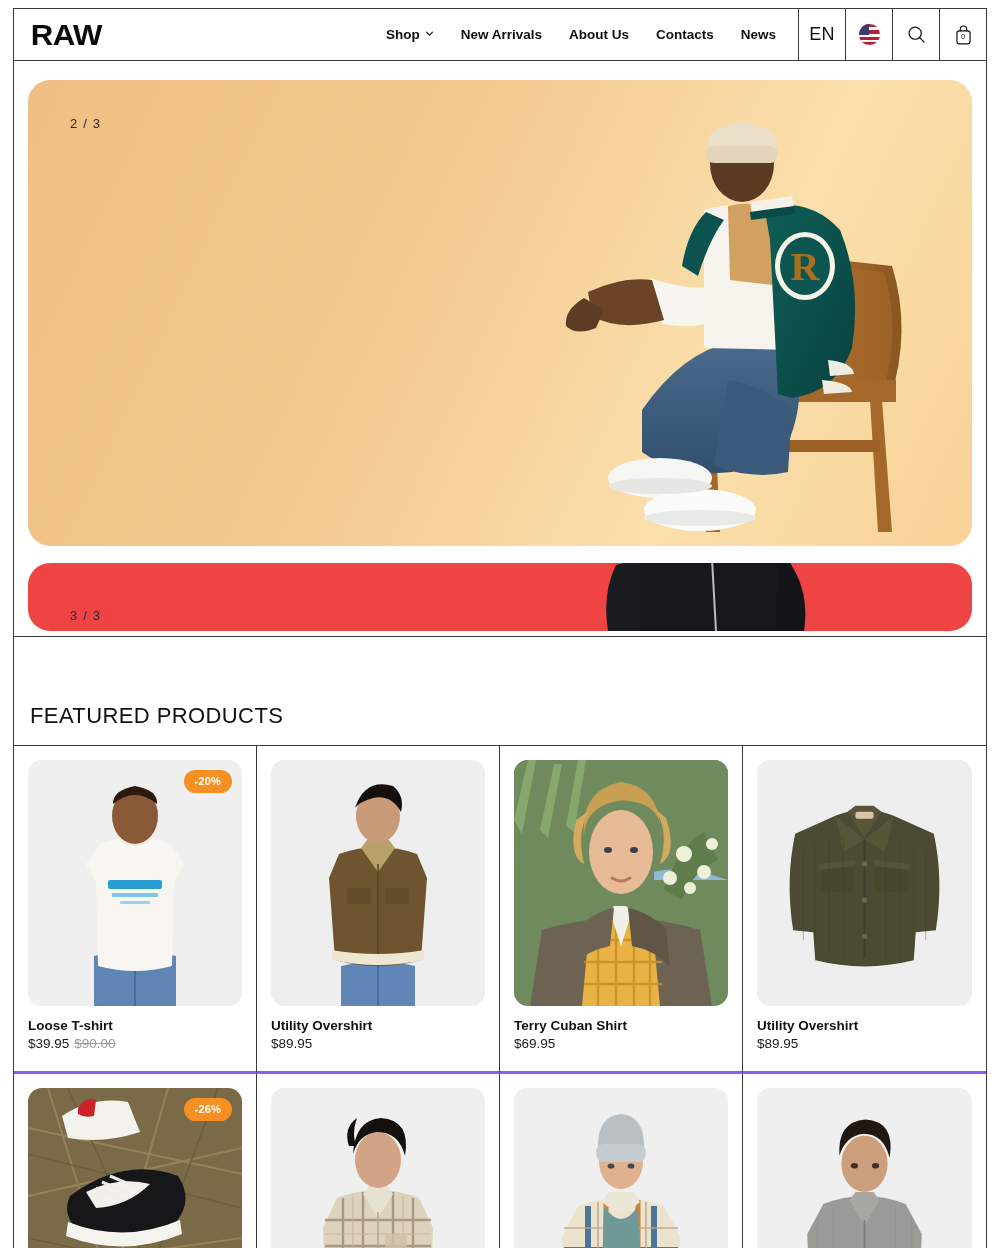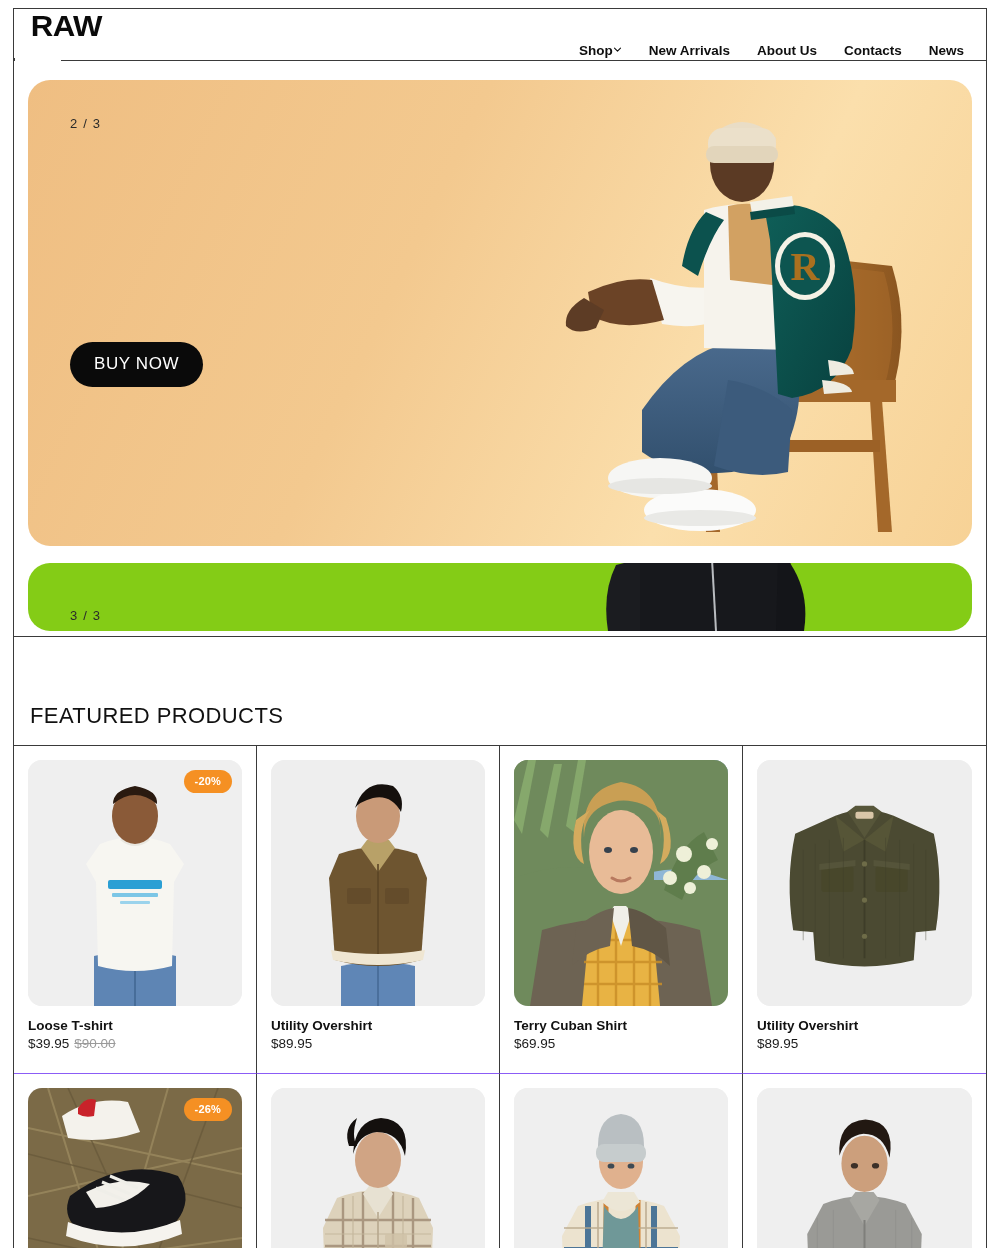--- a/index.html
+++ b/index.html
@@ -14,32 +14,31 @@
   
   .frame-left  { position: absolute; left: 13px;  top: 8px; width: 1px; height: 1240px; background: #3a3a3a; }
   .frame-right { position: absolute; left: 986px; top: 8px; width: 1px; height: 1240px; background: #3a3a3a; }
   .frame-top   { position: absolute; left: 13px;  top: 8px;  width: 974px; height: 1px; background: #3a3a3a; }
 
   
   .header {
     position: absolute; left: 14px; top: 9px; width: 972px; height: 52px;
     display: flex; align-items: stretch; background: #fff;
     border-bottom: 1px solid #3a3a3a;
-    flex-direction: column;
   }
   .logo {
     display: flex; align-items: center; padding-left: 16px;
     font-size: 30px; font-weight: 800; letter-spacing: -0.5px;
     color: #0a0a0a; font-family: "Liberation Sans", sans-serif;
     transform: scaleX(1.04); transform-origin: left center;
   }
   .nav { flex: 1; display: flex; align-items: center; justify-content: flex-end; gap: 27px; padding-right: 22px; }
   .nav-item {
     font-size: 13.5px; font-weight: 700; color: #0f0f0f;
-    display: flex; align-items: center; cursor: pointer; white-space: nowrap;
+    display: flex; align-items: center; gap: 5px; cursor: pointer; white-space: nowrap;
   }
   .chev { display: inline-block; width: 9px; height: 9px; position: relative; top: -1px; }
   .chev svg { display: block; }
 
   .hdr-cell {
     width: 47px; display: flex; align-items: center; justify-content: center;
     border-left: 1px solid #3a3a3a; cursor: pointer; background: #fff;
   }
   .hdr-cell.lang { font-size: 18px; font-weight: 400; color: #111; letter-spacing: .3px; }
 
@@ -56,21 +55,21 @@
     position: absolute; left: 0; right: 0; top: 9px; text-align: center;
     font-size: 7.5px; font-weight: 400; color: #111; line-height: 1;
   }
 
   
   .hero-zone { position: absolute; left: 14px; top: 61px; width: 972px; height: 575px; background: #fff; overflow: hidden; }
   .slide {
     position: absolute; left: 14px; width: 944px; border-radius: 22px; overflow: hidden;
   }
   .slide-main { top: 19px; height: 466px; background: linear-gradient(115deg,#efbe82 0%,#f3c98f 40%,#fbdfac 72%,#f7d296 100%); }
-  .slide-next { top: 502px; height: 68px; background: #84cc16; }
+  .slide-next { top: 502px; height: 68px; background: #ef4444; }
 
   .slide-counter {
     position: absolute; font-size: 13px; color: #2a2a2a; letter-spacing: 1.2px; font-weight: 400;
   }
   .slide-main .slide-counter { left: 42px; top: 36px; }
   .slide-next .slide-counter { left: 42px; top: 45px; }
 
   .hero-title {
     position: absolute; left: 40px; top: 65px; width: 560px;
     font-size: 54px; line-height: 1.04; font-weight: 400; color: #0d0d0d; letter-spacing: -1.2px;
@@ -91,21 +90,21 @@
     position: absolute; left: 16px; top: 66px;
     font-size: 22px; font-weight: 400; letter-spacing: .4px; color: #111;
   }
   .grid {
     position: absolute; left: 0; top: 108px; width: 972px;
     display: grid; grid-template-columns: repeat(4, 1fr);
     border-top: 1px solid #3a3a3a;
   }
   .cell {
     position: relative; padding: 14px 14px 12px; background: #fff;
-    border-right: 1px solid #3a3a3a; border-bottom: 1px solid #8b5cf6;
+    border-right: 1px solid #3a3a3a; border-bottom: 3px solid #8b5cf6;
     height: 328px; overflow: hidden; cursor: pointer;
   }
   .cell:nth-child(4n) { border-right: none; }
   .thumb {
     position: relative; width: 100%; height: 246px; border-radius: 14px; overflow: hidden;
     background: #efefef;
   }
   .badge {
     position: absolute; right: 10px; top: 10px; z-index: 5;
     background: #f59023; color: #fff; border-radius: 999px;
@@ -246,21 +245,20 @@
           <ellipse cx="250" cy="84" rx="32" ry="38" fill="#5b3a24"></ellipse>
           <path d="M219 70 Q250 40 282 70 L284 58 Q250 26 217 58 Z" fill="#e9ddc6"></path>
           <rect x="216" y="48" width="68" height="32" rx="15" fill="#ebe0ca"></rect>
           <rect x="214" y="66" width="72" height="17" rx="8" fill="#e2d5bb"></rect>
 
           <path d="M92 218 Q72 230 74 246 Q84 256 104 248 L112 230 Z" fill="#5d3c25"></path>
         </svg>
       </div>
 
       <div class="slide-counter">2 / 3</div>
-      <button class="buy-btn">BUY NOW</button>
     </div>
 
     <div class="slide slide-next">
       <svg style="position:absolute;right:62px;bottom:0;width:420px;height:72px" viewBox="0 0 420 72" preserveAspectRatio="xMidYMax meet">
         <path d="M150 0 L300 0 L306 72 L144 72 Z" fill="#17181c"></path>
         <path d="M222 0 L226 72" stroke="#b9bcc0" stroke-width="2" fill="none"></path>
         <path d="M126 6 Q112 34 118 72 L150 72 L150 0 Z" fill="#1b1c20"></path>
         <path d="M300 4 Q320 34 314 72 L286 72 L288 0 Z" fill="#141519"></path>
       </svg>
       <div class="slide-counter">3 / 3</div>

